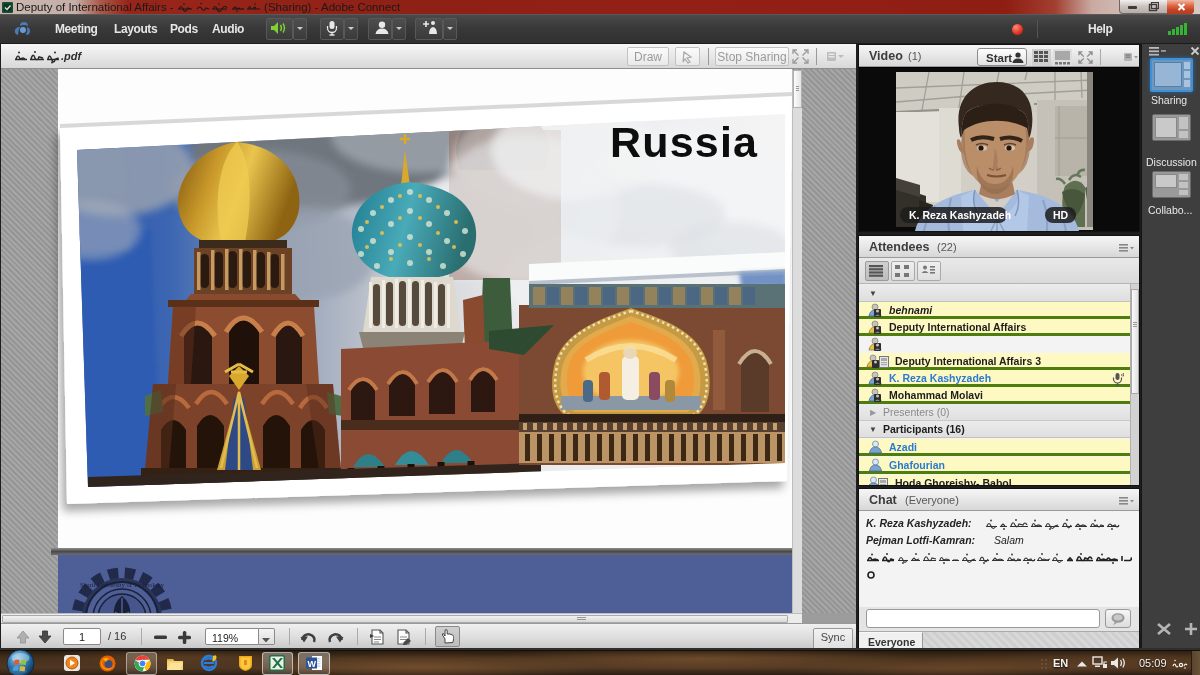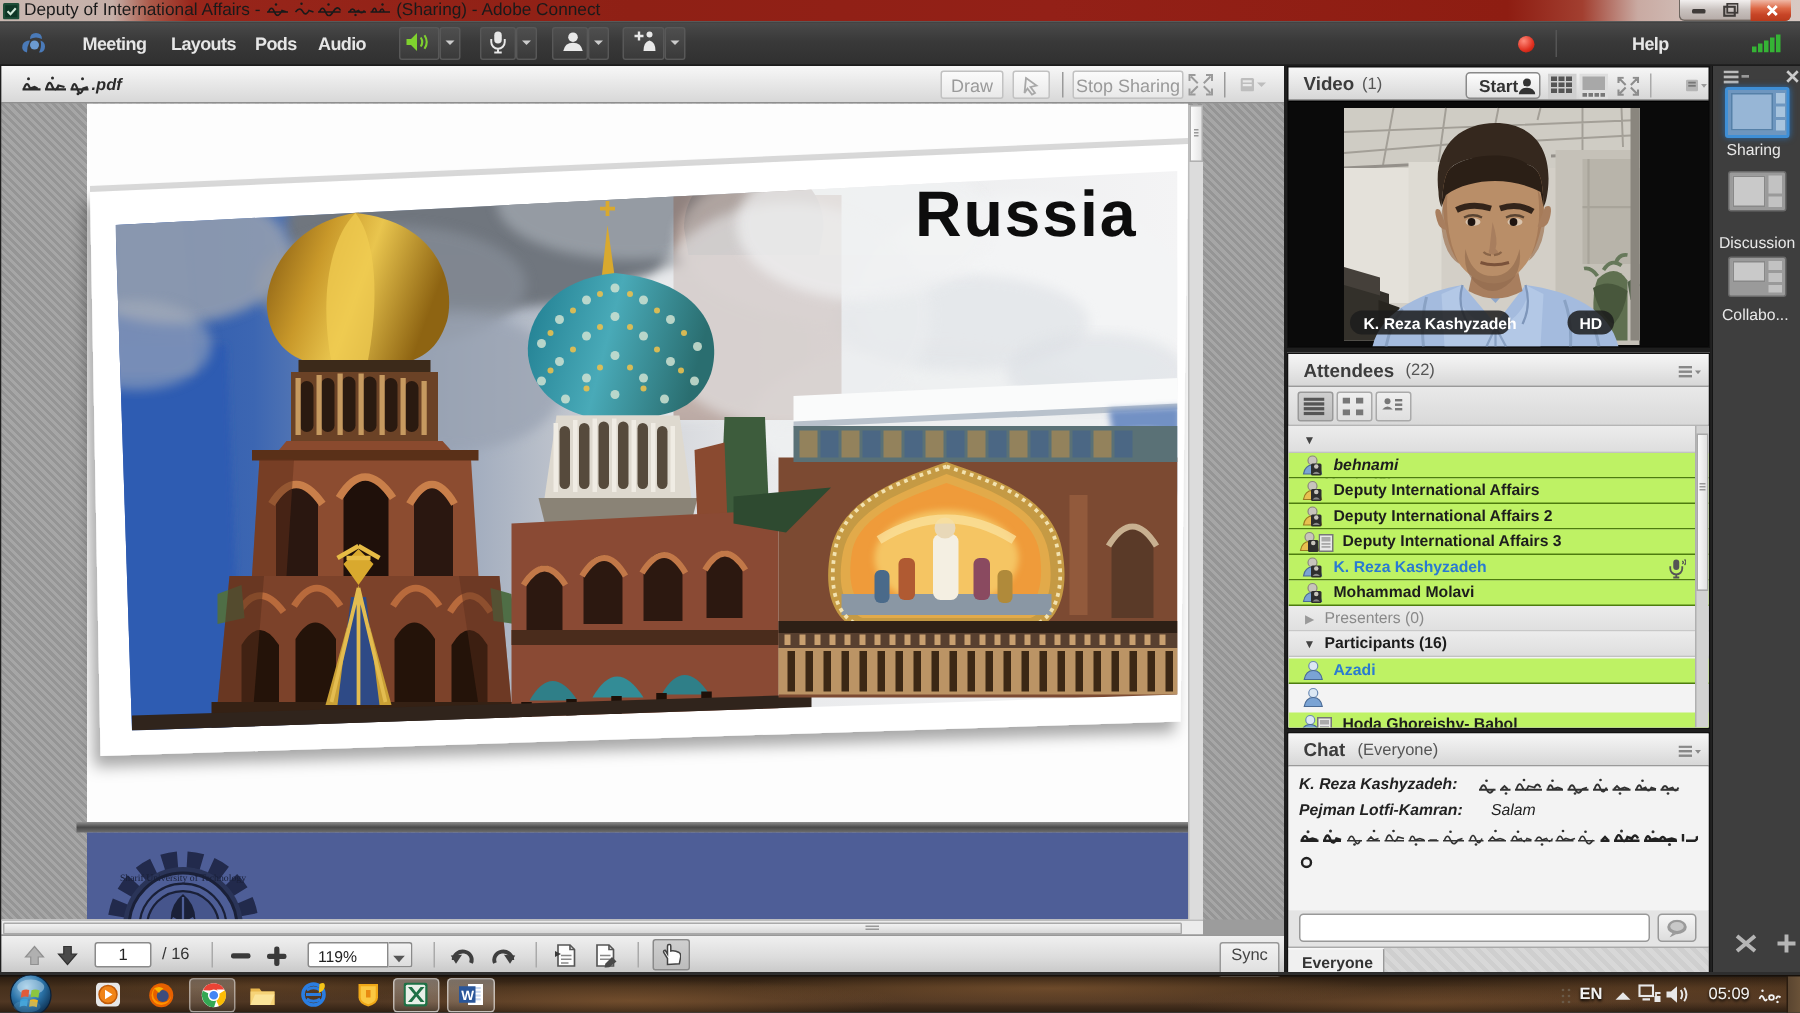--- a/index.html
+++ b/index.html
@@ -17,21 +17,21 @@
 
 #sharepod{left:1px;top:44px;width:855px;height:606px;background:#9c9c9c;}
 #shareheader{left:0;top:0;width:855px;height:25px;background:linear-gradient(#f7f7f7,#e9e9e9 45%,#d8d8d8);border-bottom:1px solid #8f8f8f;}
 #sharecontent{left:0;top:25px;width:855px;height:544px;background:repeating-linear-gradient(45deg,#959595 0 2px,#a6a6a6 2px 4px);}
 .gbtn{position:absolute;color:#9a9a9a;font-size:12px;background:linear-gradient(#fbfbfb,#e9e9e9);border:1px solid #c2c2c2;border-radius:2px;text-align:center;}
 
 .pod{position:absolute;background:#ededed;border:1px solid #111;}
 .podheader{position:absolute;left:0;top:0;right:0;height:22px;background:linear-gradient(#f6f6f6,#e7e7e7 50%,#d7d7d7);border-bottom:1px solid #9a9a9a;}
 .podtitle{position:absolute;left:10px;top:4px;font-size:12.5px;font-weight:bold;color:#3c3c3c;}
 .podsub{position:absolute;top:5px;font-size:11px;color:#555;}
-.arow{position:absolute;left:0;width:309px;height:17px;border-bottom:1px solid #4d7c0f;background:#bef264;}
+.arow{position:absolute;left:0;width:309px;height:17px;border-bottom:3px solid #4d7c0f;background:#fef9c3;}
 .arow b,.arow i{position:absolute;left:30px;top:2px;white-space:nowrap;}
 .arow.scr b{left:36px;}
 
 #sidebar{left:1141px;top:44px;width:59px;height:606px;background:#3e3e3e;border-left:1px solid #141414;}
 .sblabel{position:absolute;color:#e8e8e8;font-size:10.5px;}
 
 #taskbar{left:0;top:650px;width:1200px;height:25px;background:linear-gradient(#2a1c10,#46301c 30%,#503723 70%,#2e1f12);border-top:1px solid #17100a;}
 </style></head>
 <body>
 <div id="stage">
@@ -718,42 +718,42 @@
       <div class="abs" style="left:0;top:0;width:280px;height:18px;background:linear-gradient(#ececec,#dedede);border-bottom:1px solid #c2c2c2;">
           <span style="position:absolute;left:10px;top:5px;font-size:8px;color:#444;">▼</span>
           <b style="position:absolute;left:24px;top:3px;margin-top:29px;">Hosts (6)</b>
         </div>
       <div class="arow" style="top:18px;">
           <b style="font-style:italic;">behnami</b>
         </div>
       <div class="arow" style="top:35px;">
           <b>Deputy International Affairs</b>
         </div>
-      <div class="arow" style="top:52px;">
-          <b>Deputy International Affairs 2</b>
-        </div>
       <div class="arow scr" style="top:69px;">
           <b>Deputy International Affairs 3</b>
         </div>
       <div class="arow" style="top:86px;color:#2a7ad2;">
           <b>K. Reza Kashyzadeh</b>
         </div>
       <div class="arow" style="top:103px;">
           <b>Mohammad Molavi</b>
         </div>
       <div class="abs" style="left:0;top:120px;width:280px;height:17px;background:linear-gradient(#ececec,#e0e0e0);border-bottom:1px solid #c8c8c8;">
           <span style="position:absolute;left:11px;top:4px;font-size:8px;color:#999;">▶</span>
           <span style="position:absolute;left:24px;top:2px;color:#8a8a8a;">Presenters (0)</span>
         </div>
       <div class="abs" style="left:0;top:137px;width:280px;height:17px;background:linear-gradient(#ececec,#dedede);border-bottom:1px solid #c2c2c2;">
           <span style="position:absolute;left:10px;top:4px;font-size:8px;color:#444;">▼</span>
           <b style="position:absolute;left:24px;top:2px;">Participants (16)</b>
         </div>
       <div class="arow p" style="top:155px;color:#2a7ad2;">
           <b>Azadi</b>
+        </div>
+      <div class="arow p" style="top:173px;color:#2a7ad2;">
+          <b>Ghafourian</b>
         </div>
       <div class="arow p scr" style="top:191px;">
           <b>Hoda Ghoreishy- Babol</b>
         </div>
 
       <svg class="abs" style="left:9px;top:19px" width="15" height="15" viewBox="0 0 15 15">
           <circle cx="7" cy="4" r="3" fill="#c8c4bc" stroke="#8a867e" stroke-width="0.8"></circle>
           <path d="M1 13 q1 -6 6 -6 q5 0 6 6 z" fill="#7aa3d4" stroke="#4a6a94" stroke-width="0.8"></path>
           <rect x="6" y="6" width="7" height="8" rx="1" fill="#2e2e2e"></rect>
           <circle cx="9.5" cy="8" r="1.5" fill="#c8c4bc"></circle>

